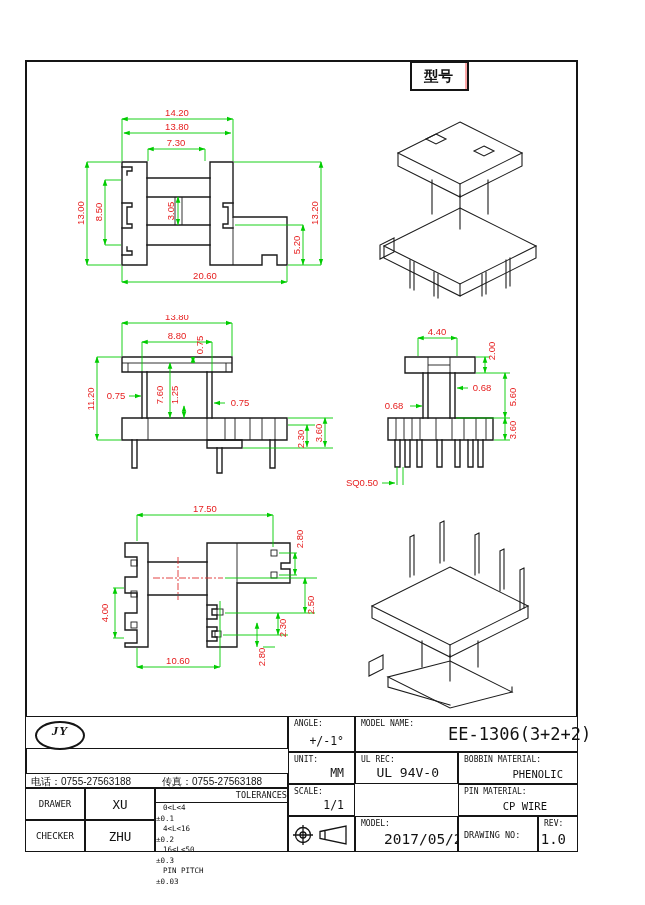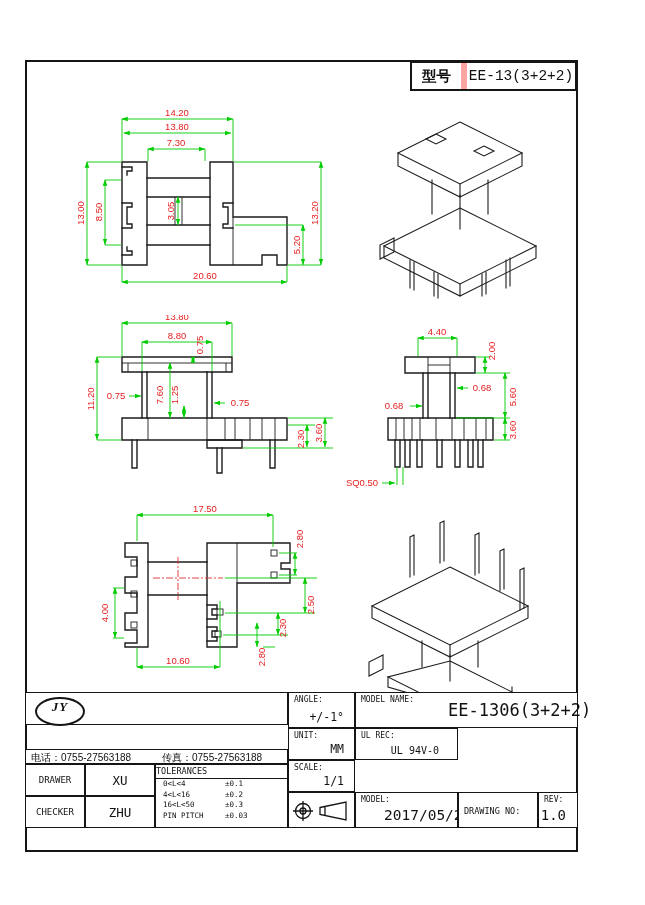--- a/index.html
+++ b/index.html
@@ -3,50 +3,50 @@
 <meta charset="utf-8">
 <style>
   html,body{margin:0;padding:0;background:#fff;}
   .page{position:relative;width:645px;height:905px;background:#ffffff;overflow:hidden;
         font-family:"Liberation Sans",sans-serif;color:#111;}
   .frame{position:absolute;left:25px;top:60px;width:553px;height:792px;
          border:2.2px solid #151515;box-sizing:border-box;background:#fff;}
   
   .mtable{position:absolute;left:410px;top:61px;display:flex;border:2px solid #151515;background:#fff;}
   .mtable .mc{height:26px;line-height:26px;text-align:center;font-size:14.5px;box-sizing:border-box;}
-  .mtable .mc1{width:55px;border-right:6px solid #fca5a5;font-weight:bold;}
+  .mtable .mc1{width:55px;border-right:2px solid #fca5a5;font-weight:bold;}
   .mtable .mc2{width:108px;font-family:"Liberation Mono",monospace;}
   
   .v{position:absolute;}
   svg text{font-family:"Liberation Sans",sans-serif;}
   .dt{font-size:9.5px;fill:#e62020;text-anchor:middle;}
   .k{stroke:#1c1c1c;stroke-width:1.4;fill:none;stroke-linejoin:miter;stroke-linecap:square;}
   .k2{stroke:#1c1c1c;stroke-width:0.9;fill:none;}
   .g{stroke:#00cc00;stroke-width:0.9;fill:none;}
   .dim{marker-start:url(#mB);marker-end:url(#mA);}
   .dimE{marker-end:url(#mA);}
   .rc{stroke:#e03030;stroke-width:0.9;stroke-dasharray:7 2 2 2;fill:none;}
   
-  .tb{position:absolute;left:25px;top:692px;width:553px;height:120px;
+  .tb{position:absolute;left:25px;top:716px;width:553px;height:120px;
       font-family:"DejaVu Sans Mono",monospace;padding-left:28px;}
   .cell{position:absolute;border:1.6px solid #151515;box-sizing:border-box;background:#fff;}
   .lbl{position:absolute;top:2px;left:5px;font-size:8px;white-space:nowrap;}
   .val{position:absolute;right:10px;bottom:3px;font-size:11.5px;white-space:nowrap;}
   .logo{position:absolute;left:9px;top:4px;width:46px;height:25px;border:2px solid #151515;
         border-radius:50%;text-align:center;line-height:24px;
         font:bold italic 13px "Liberation Serif",serif;letter-spacing:1px;}
   .company{position:absolute;left:64px;top:0;line-height:33px;font-size:15.5px;font-weight:bold;
            font-family:"Liberation Sans",sans-serif;white-space:nowrap;}
   .addr{line-height:22px;padding-left:6px;font-size:12.5px;font-weight:bold;
         font-family:"Liberation Sans",sans-serif;white-space:nowrap;}
   .ph{line-height:14px;font-size:10px;font-weight:normal;font-family:"Liberation Sans",sans-serif;}
   .smallcell{display:flex;align-items:center;justify-content:center;font-size:9px;}
   .midcell{display:flex;align-items:center;justify-content:center;font-size:12.5px;}
-  .tolhead{height:13px;line-height:13px;text-align:left;font-size:8.5px;border-bottom:1.2px solid #151515;}
-  .tolrow{display:flex;font-size:7.5px;line-height:10.5px;}
+  .tolhead{height:13px;line-height:13px;text-align:right;font-size:8.5px;border-bottom:1.2px solid #151515;}
+  .tolrow{display:flex;font-size:7.5px;line-height:10.5px;flex-direction:column;}
   .tolrow .tr1{width:62px;padding-left:7px;}
   .tolrow .tr2{width:60px;}
   .bigval{position:absolute;left:92px;top:7px;font-size:17px;white-space:nowrap;text-align:center;}
   .dateval{position:absolute;left:28px;top:14px;font-size:14.5px;}
 </style>
 </head>
 <body>
 
 <div class="page">
 
@@ -58,21 +58,20 @@
       <marker id="mB" viewBox="0 0 10 10" refX="1" refY="5" markerWidth="8" markerHeight="8" orient="auto">
         <path d="M9,1.8 L0,5 L9,8.2 Z" fill="#00cc00"></path>
       </marker>
     </defs>
   </svg>
 
   <div class="frame"></div>
 
   <div class="mtable">
     <div class="mc mc1">型号</div>
-    <div class="mc mc2">EE-13(3+2+2)</div>
   </div>
 
   <svg class="v" style="left:75px;top:105px" width="260" height="190">
     <g class="k">
       <path d="M47,57 H72 V160 H47 Z"></path>
       <path d="M47,62 h10 v4 h-5 v4"></path>
       <path d="M47,98 h10 v4 h-5 v17 h5 v4 h-10"></path>
       <path d="M47,150 h10 v-4 h-5 v-4"></path>
       <path d="M72,73 H135 M72,92 H135 M72,120 H135 M72,140 H135"></path>
       <path d="M135,57 H158 V112 H212 V160 H202 V150 H187 V160 H135 Z"></path>
@@ -298,25 +297,33 @@
     <div class="cell" style="left:330px;top:0;width:223px;height:36px">
       <span class="lbl">MODEL NAME:</span>
       <span class="bigval">EE-1306(3+2+2)</span>
     </div>
     <div class="cell" style="left:263px;top:36px;width:67px;height:32px">
       <span class="lbl">UNIT:</span>
       <span class="val">MM</span>
     </div>
     <div class="cell" style="left:330px;top:36px;width:103px;height:32px">
       <span class="lbl">UL REC:</span>
-      <span class="val" style="right:18px;font-size:10px">UL 94V-0</span>
+      <span class="val" style="right:18px;font-size:13px">UL 94V-0</span>
+    </div>
+    <div class="cell" style="left:433px;top:36px;width:120px;height:32px">
+      <span class="lbl">BOBBIN MATERIAL:</span>
+      <span class="val" style="right:14px;font-size:10.5px">PHENOLIC</span>
     </div>
     <div class="cell" style="left:263px;top:68px;width:67px;height:32px">
       <span class="lbl">SCALE:</span>
       <span class="val">1/1</span>
+    </div>
+    <div class="cell" style="left:433px;top:68px;width:120px;height:32px">
+      <span class="lbl">PIN MATERIAL:</span>
+      <span class="val" style="right:30px;font-size:10.5px">CP WIRE</span>
     </div>
     <div class="cell" style="left:263px;top:100px;width:67px;height:36px">
       <svg width="62" height="24" style="position:absolute;left:3px;top:6px">
         <g stroke="#151515" stroke-width="1.3" fill="none">
           <circle cx="11" cy="12" r="7.5"></circle>
             <circle cx="11" cy="12" r="3"></circle>
           <path d="M1,12 H21 M11,2 V22"></path>
           <path d="M28,8.5 L54,3 V21 L28,15.5 Z M33,7.5 V16.5"></path>
         </g>
       </svg>

